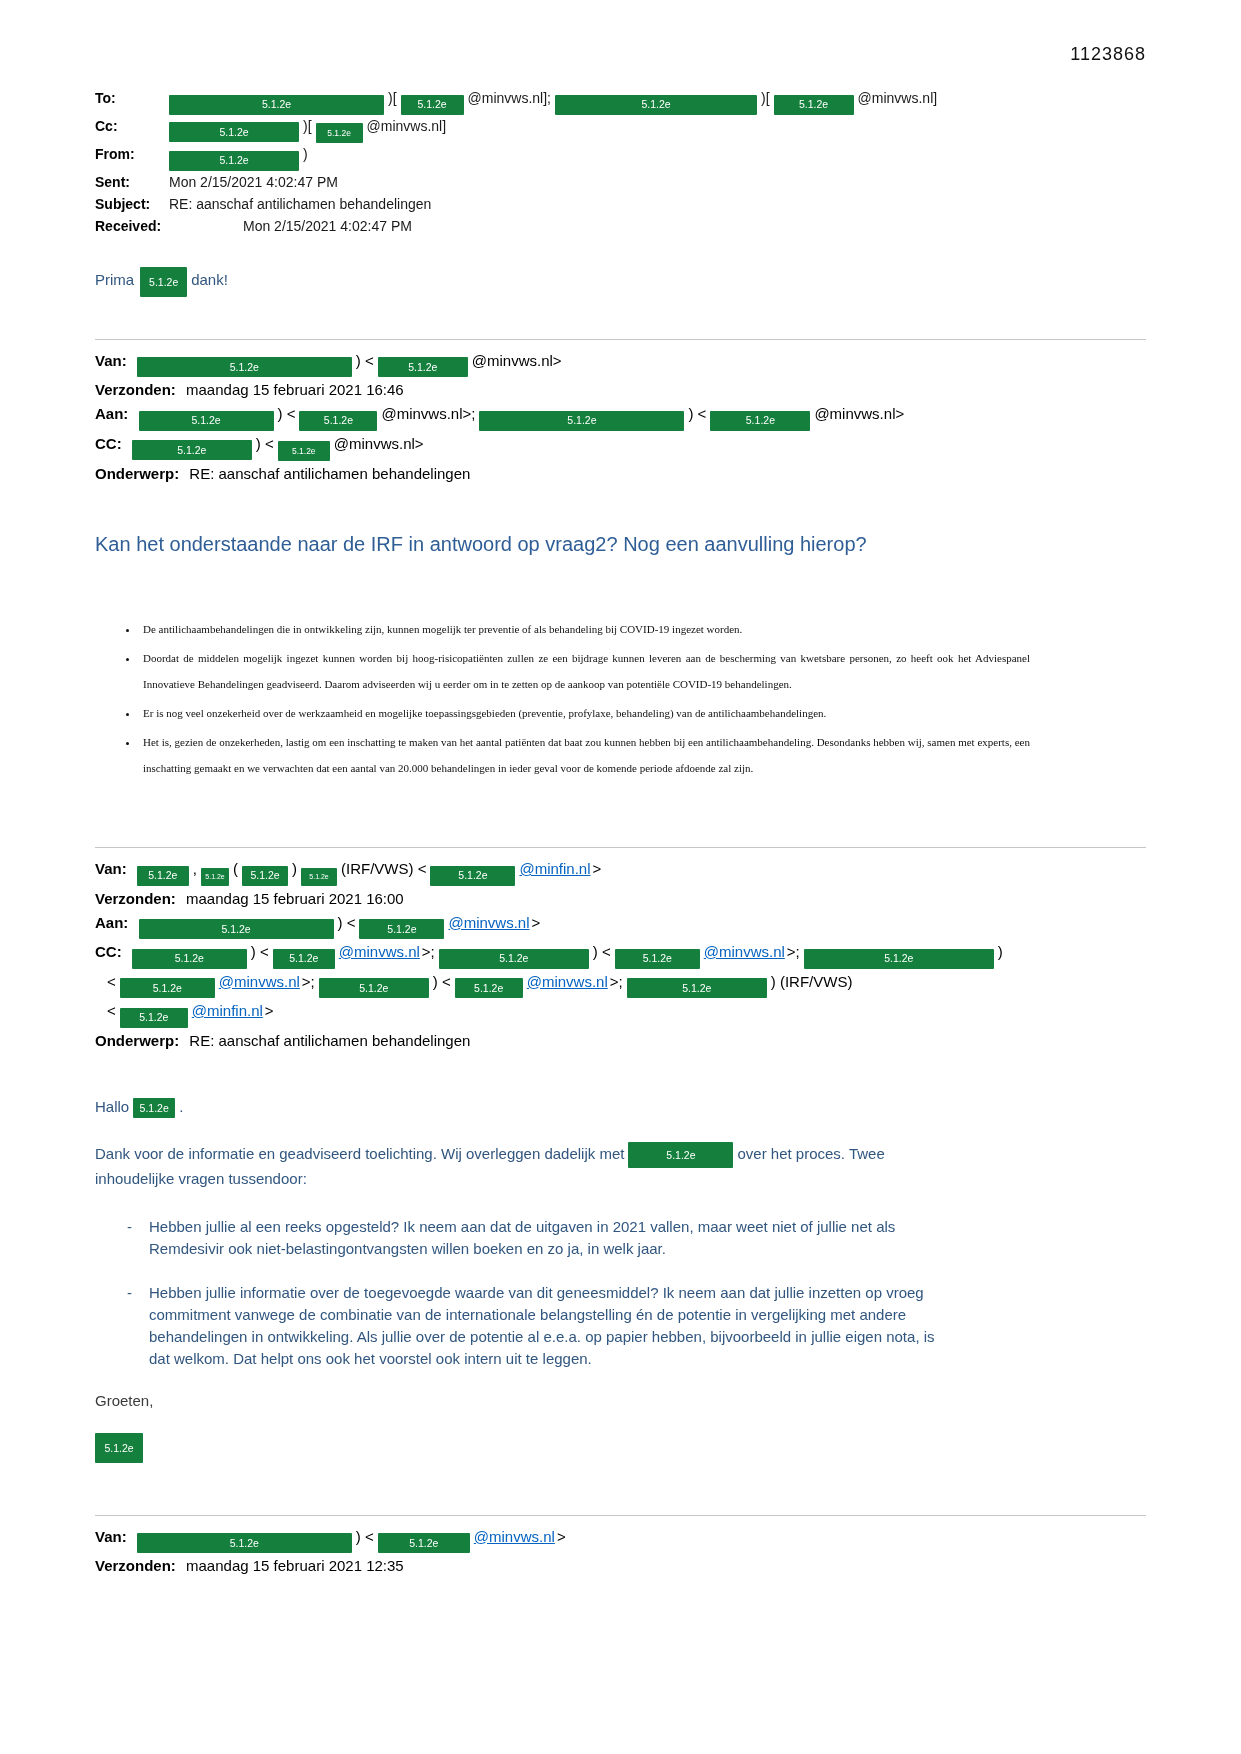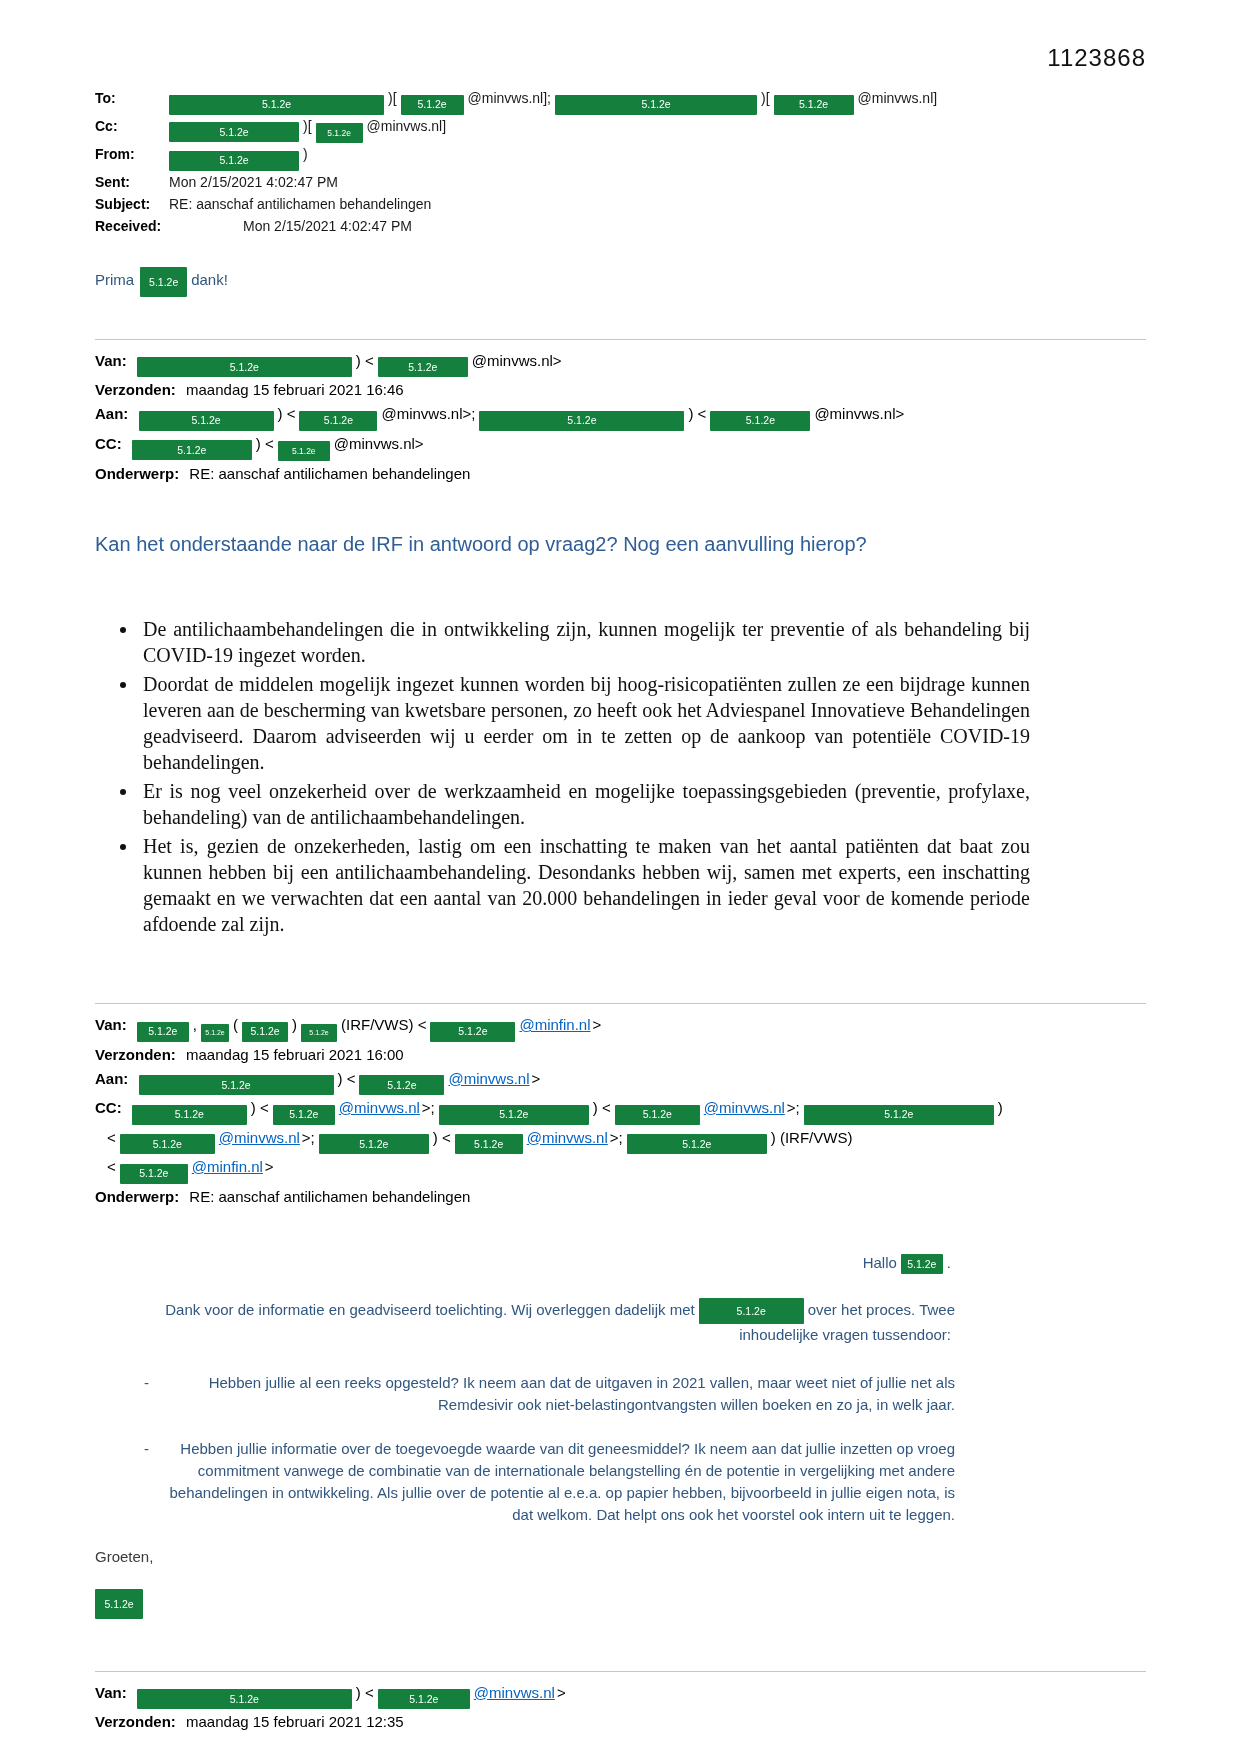--- a/index.html
+++ b/index.html
@@ -8,21 +8,21 @@
     width: 1241px; height: 1754px;
     position: relative;
     font-family: "Liberation Sans", sans-serif;
     color: #1a1a1a;
     overflow: hidden;
   }
   .page { padding: 40px 95px 0 95px; }
 
   .page-number {
     position: absolute; top: 44px; right: 95px;
-    font-size: 24px; color: #111; letter-spacing: 1px;
+    font-size: 18px; color: #111; letter-spacing: 1px;
     font-family: "Liberation Sans", sans-serif;
   }
 
   
   .top-header { margin-top: 48px; }
   .trow { display: flex; align-items: flex-start; line-height: 21px; margin-bottom: 1px; font-size: 14px; }
   .tlabel { flex: 0 0 74px; font-weight: bold; color: #000; }
   .trow .segs { flex: 1; }
   .trow.indent .segs { padding-left: 74px; }
 
@@ -55,29 +55,29 @@
   
   .msg-heading {
     margin-top: 48px; font-size: 20px; color: #2f5d96;
     font-family: "Liberation Sans", sans-serif;
   }
 
   
   .bullets {
     margin-top: 60px; padding-left: 44px; width: 935px;
     font-family: "Liberation Serif", serif;
-    font-size: 20px; line-height: 26px; color: #111;
+    font-size: 11px; line-height: 26px; color: #111;
     text-align: justify;
   }
   .bullets li { margin-bottom: 3px; padding-left: 4px; }
 
   .q2 { margin-top: 66px; }
 
   
-  .blue-body { color: #31567f; font-size: 15px; line-height: 22px; width: 860px; text-align: right; }
+  .blue-body { color: #31567f; font-size: 15px; line-height: 22px; width: 860px; }
   .hallo { margin-top: 44px; }
   .hallo .redact { vertical-align: middle; }
   .para { margin-top: 24px; }
   .para .redact { vertical-align: middle; height: 26px; }
   .dash-list { margin-top: 26px; }
   .dash-item { display: flex; margin: 0 0 22px 32px; }
   .dash-marker { flex: 0 0 22px; }
   .dash-text { flex: 1; width: 790px; }
   .signoff { margin-top: 8px; color: #3b3b3b; font-size: 15px; }
   .signature { margin-top: 24px; }

